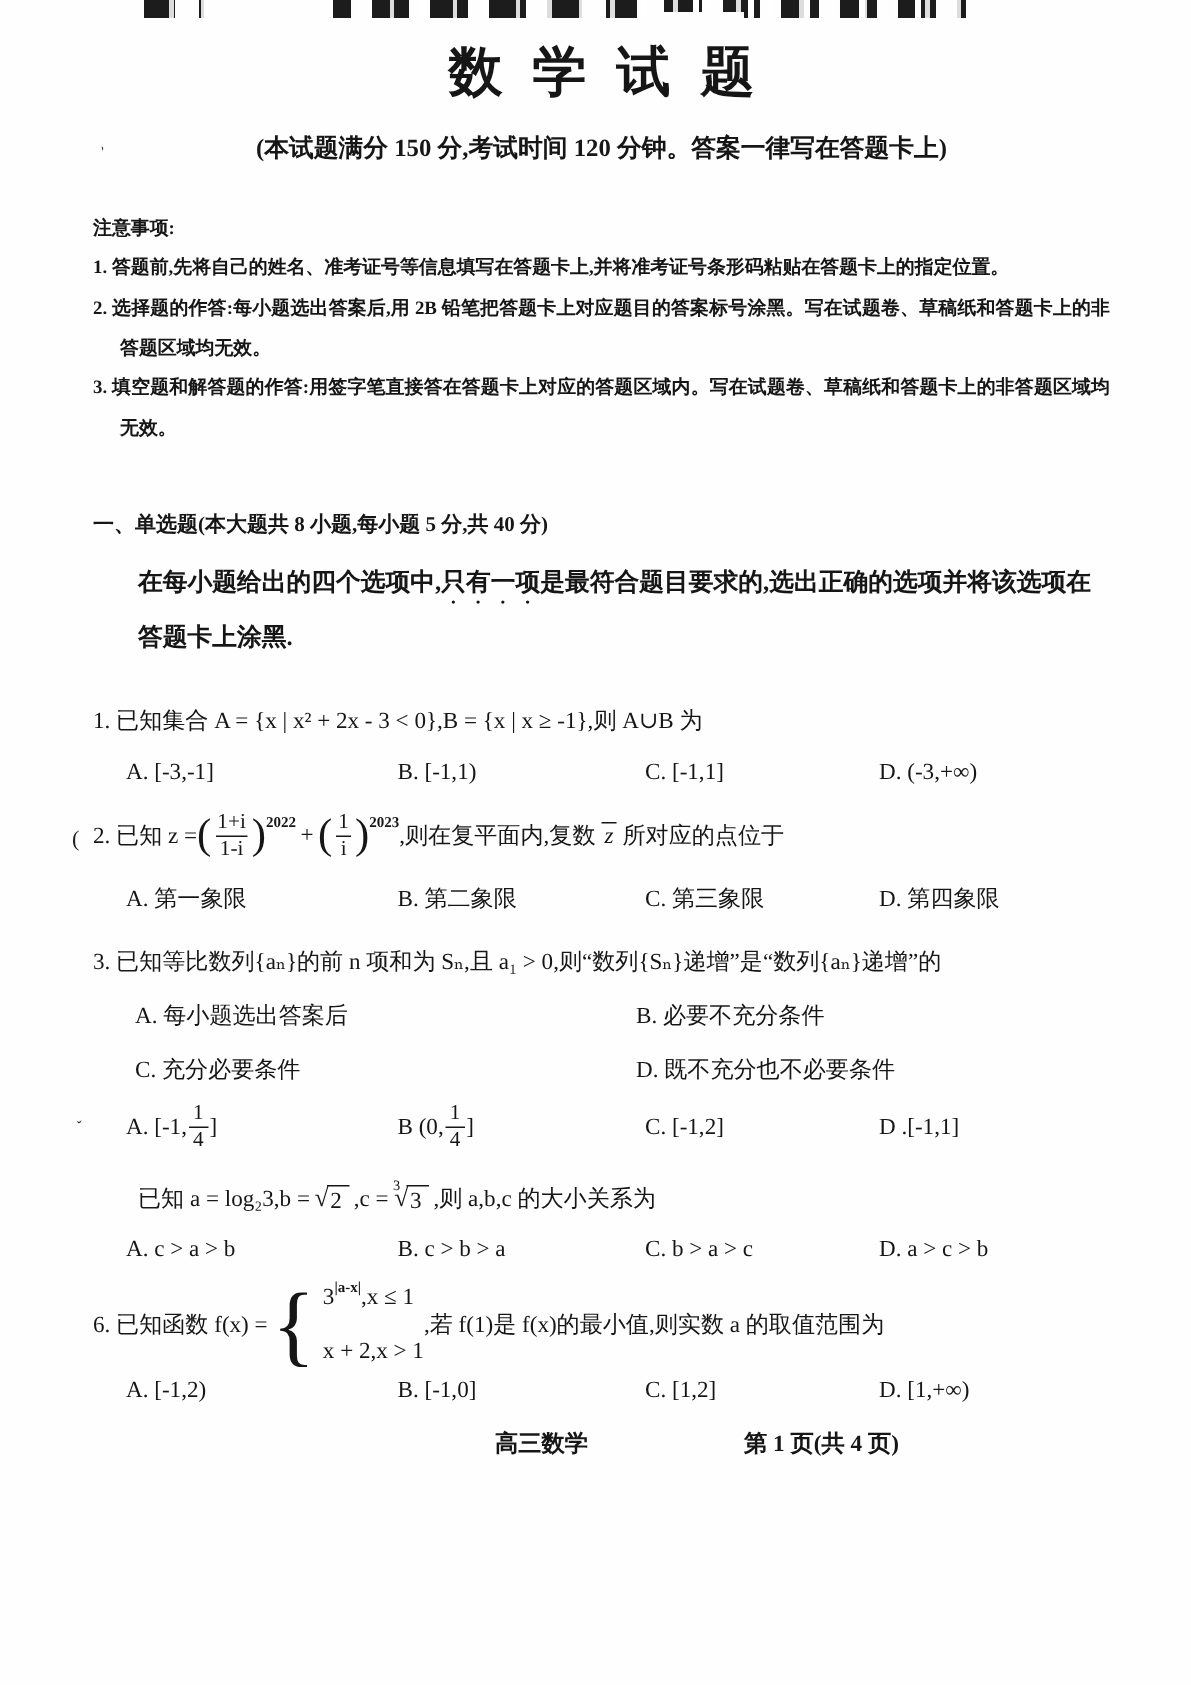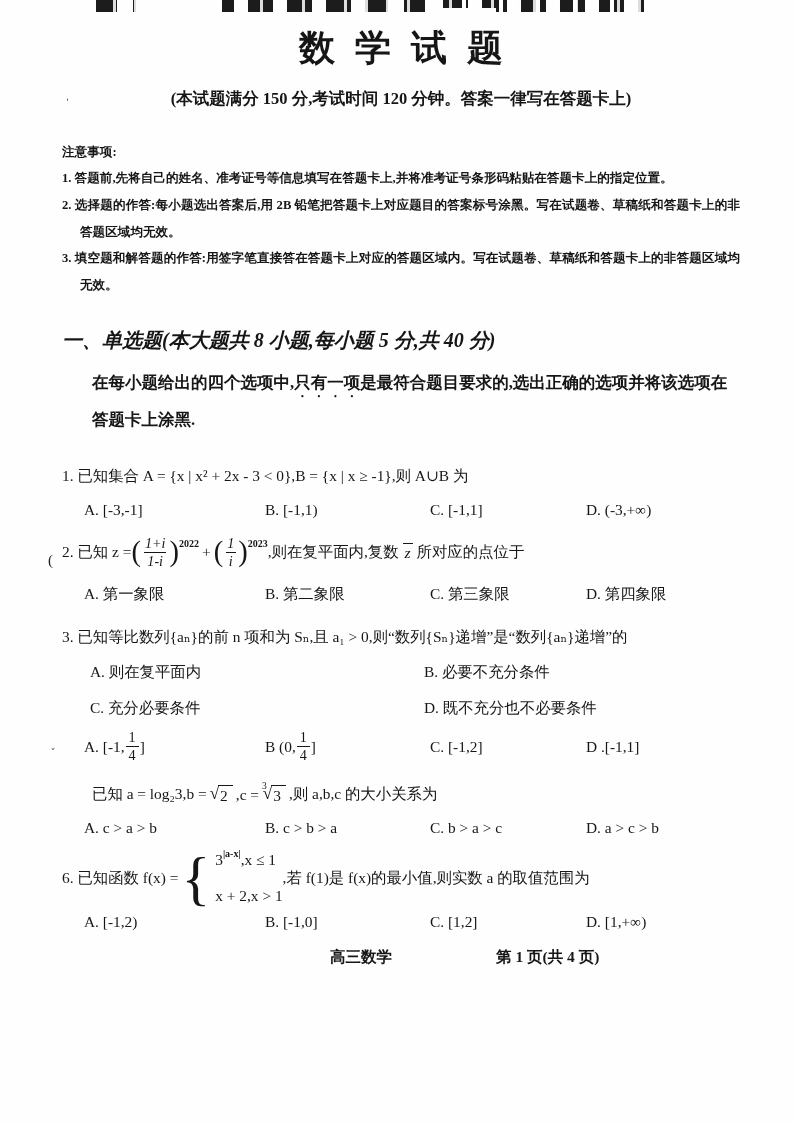--- a/index.html
+++ b/index.html
@@ -22,37 +22,37 @@
   .cutoff::after{content:""; position:absolute; left:44px; top:0; bottom:0; width:86px; background:#fefefe;}
   .cutoff::before{content:""; position:absolute; right:148px; top:8px; height:4px; width:60px; background:#fefefe;}
 
   .title{margin:24px 0 0 0; text-align:center; font-size:36px; font-weight:700; letter-spacing:20px; text-indent:20px;}
   .subtitle{margin-top:15px; text-align:center; font-size:16.5px; font-weight:700;}
 
   .notice{margin-top:30px; font-size:12.6px; font-weight:700;font-family:Liberation Serif, serif;}
   .notice-head{line-height:2;}
   .notice-item{line-height:2.12; padding-left:18px; text-indent:-18px; text-align:justify;}
 
-  .sec-head{margin-top:28px; font-size:20px; font-weight:700;font-style:italic;}
+  .sec-head{margin-top:42px; font-size:14px; font-weight:700;}
   .intro{margin:10px 0 0 30px; font-size:16.5px; font-weight:700; line-height:2.25;}
   .emph{
     text-emphasis:filled dot #161616; -webkit-text-emphasis:filled dot;
     text-emphasis-position:under right; -webkit-text-emphasis-position:under;
   }
 
   .q{font-size:15.4px;}
   .stem{margin-top:26px; line-height:1.5;}
   .qrow{display:flex; align-items:center; flex-wrap:nowrap; white-space:nowrap;}
   .opts4{display:grid; grid-template-columns:181px 165px 156px 1fr; margin:14px 0 0 22px; align-items:center;}
   .opts2{display:grid; grid-template-columns:334px 1fr; row-gap:15px; margin:14px 0 0 28px;}
   .optcell{display:flex; align-items:center; white-space:nowrap;}
 
   
   .frac{display:inline-flex; flex-direction:column; align-items:center; margin:0 1px;}
-  .frac span{padding:0 3px; line-height:1.2; font-size:0.92em; font-style:italic;}
+  .frac span{padding:0 3px; line-height:1.2; font-size:0.92em; }
   .frac .den{border-top:1.5px solid #161616;}
   .frac.upright span{font-style:normal;}
   .bigp{font-size:1.85em; font-weight:400; line-height:1;}
   sup.exp{font-size:10px; line-height:1; align-self:flex-start; margin-top:4px; font-weight:700;}
   .bar{display:inline-block; border-top:1.5px solid #161616; line-height:1.05; font-style:italic; padding:1px 2px 0 2px; margin:0 4px;}
   .sqrt{display:inline-flex; align-items:flex-start; margin:0 3px; white-space:nowrap;}
   .rsign{font-size:1.12em; line-height:1.05;}
   .rbar{border-top:1.5px solid #161616; padding:1px 5px 0 2px; margin-left:-1px;}
   .ridx{font-size:0.62em; margin-right:-4px; transform:translateY(-5px); display:inline-block;}
   .brace{font-size:60px; font-weight:300; line-height:0.8; margin:0 5px 0 3px; font-family:"Liberation Serif",serif;}
@@ -131,21 +131,21 @@
       <span class="optcell">A. 第一象限</span>
       <span class="optcell">B. 第二象限</span>
       <span class="optcell">C. 第三象限</span>
       <span class="optcell">D. 第四象限</span>
     </div>
   </div>
 
   <div class="q">
     <div class="stem" style="margin-top:20px;">3. 已知等比数列{aₙ}的前 n 项和为 Sₙ,且 a₁ &gt; 0,则“数列{Sₙ}递增”是“数列{aₙ}递增”的</div>
     <div class="opts2">
-      <span class="optcell">A. 则在复平面内</span>
+      <span class="optcell">A. 每小题选出答案后</span>
       <span class="optcell">B. 必要不充分条件</span>
       <span class="optcell">C. 充分必要条件</span>
       <span class="optcell">D. 既不充分也不必要条件</span>
     </div>
   </div>
 
   <div class="q">
     <div class="opts4" style="margin-top:10px;">
       <span class="optcell">
         <span>A. [-1,</span>

